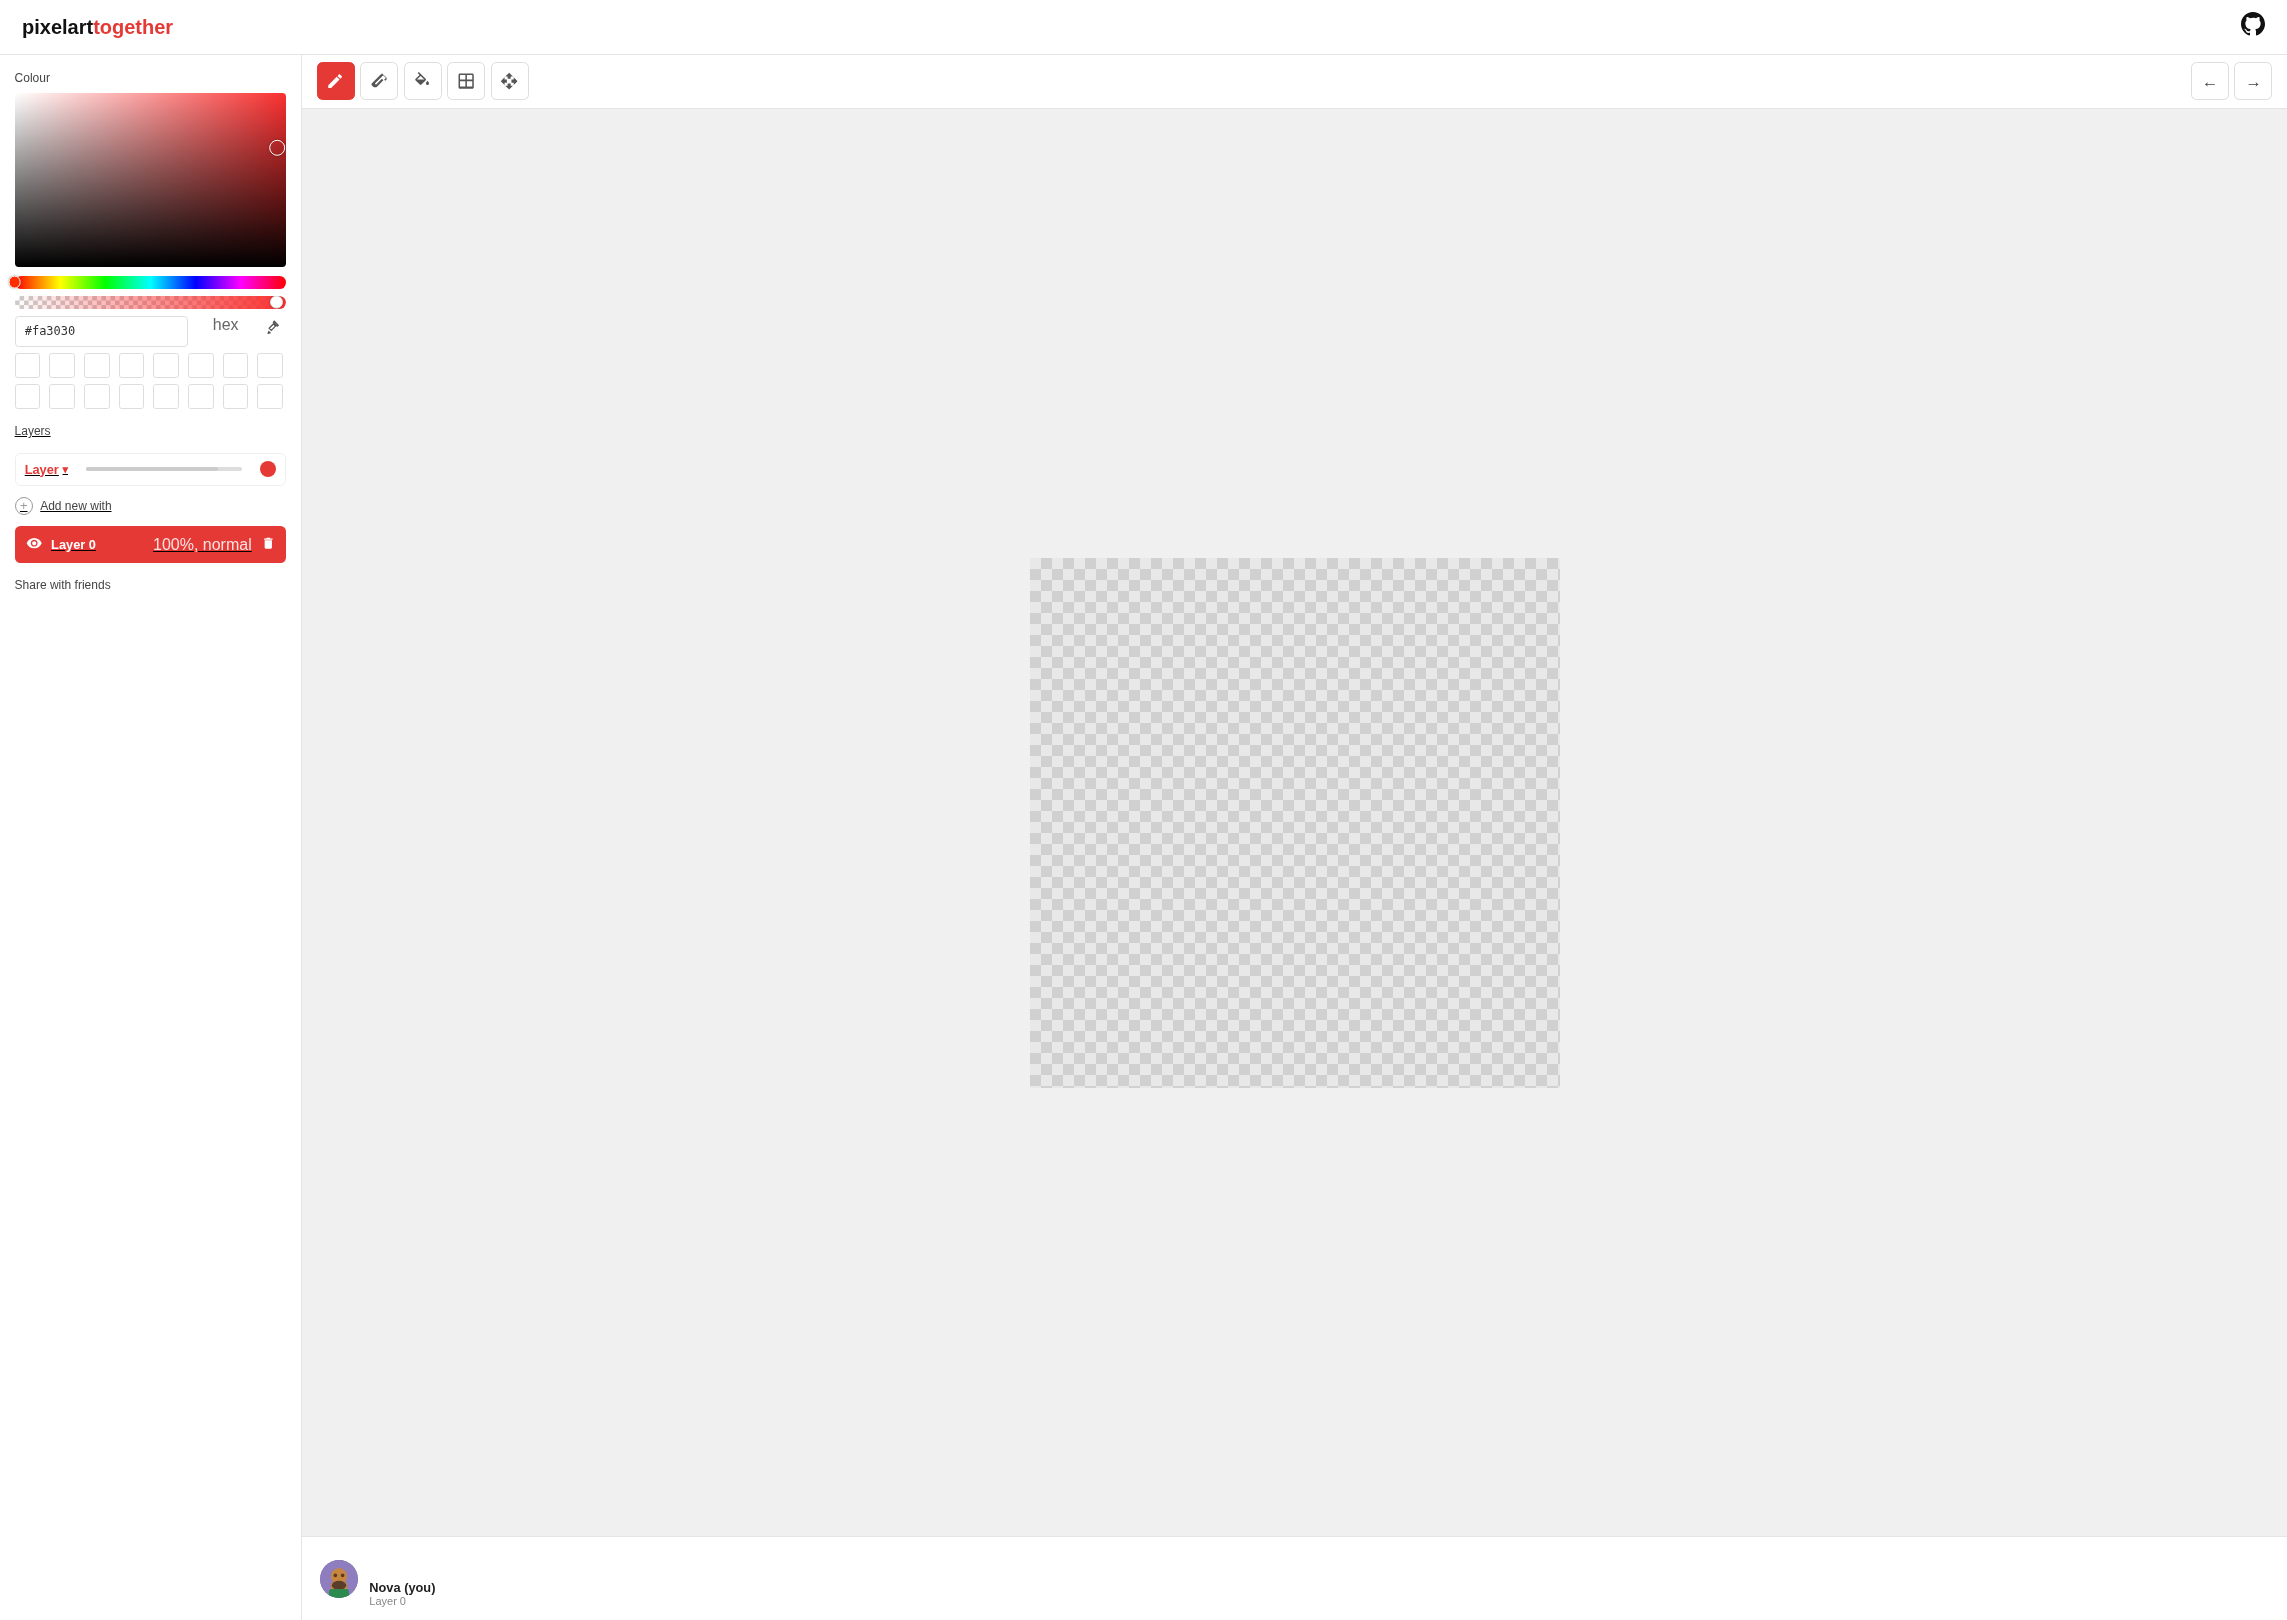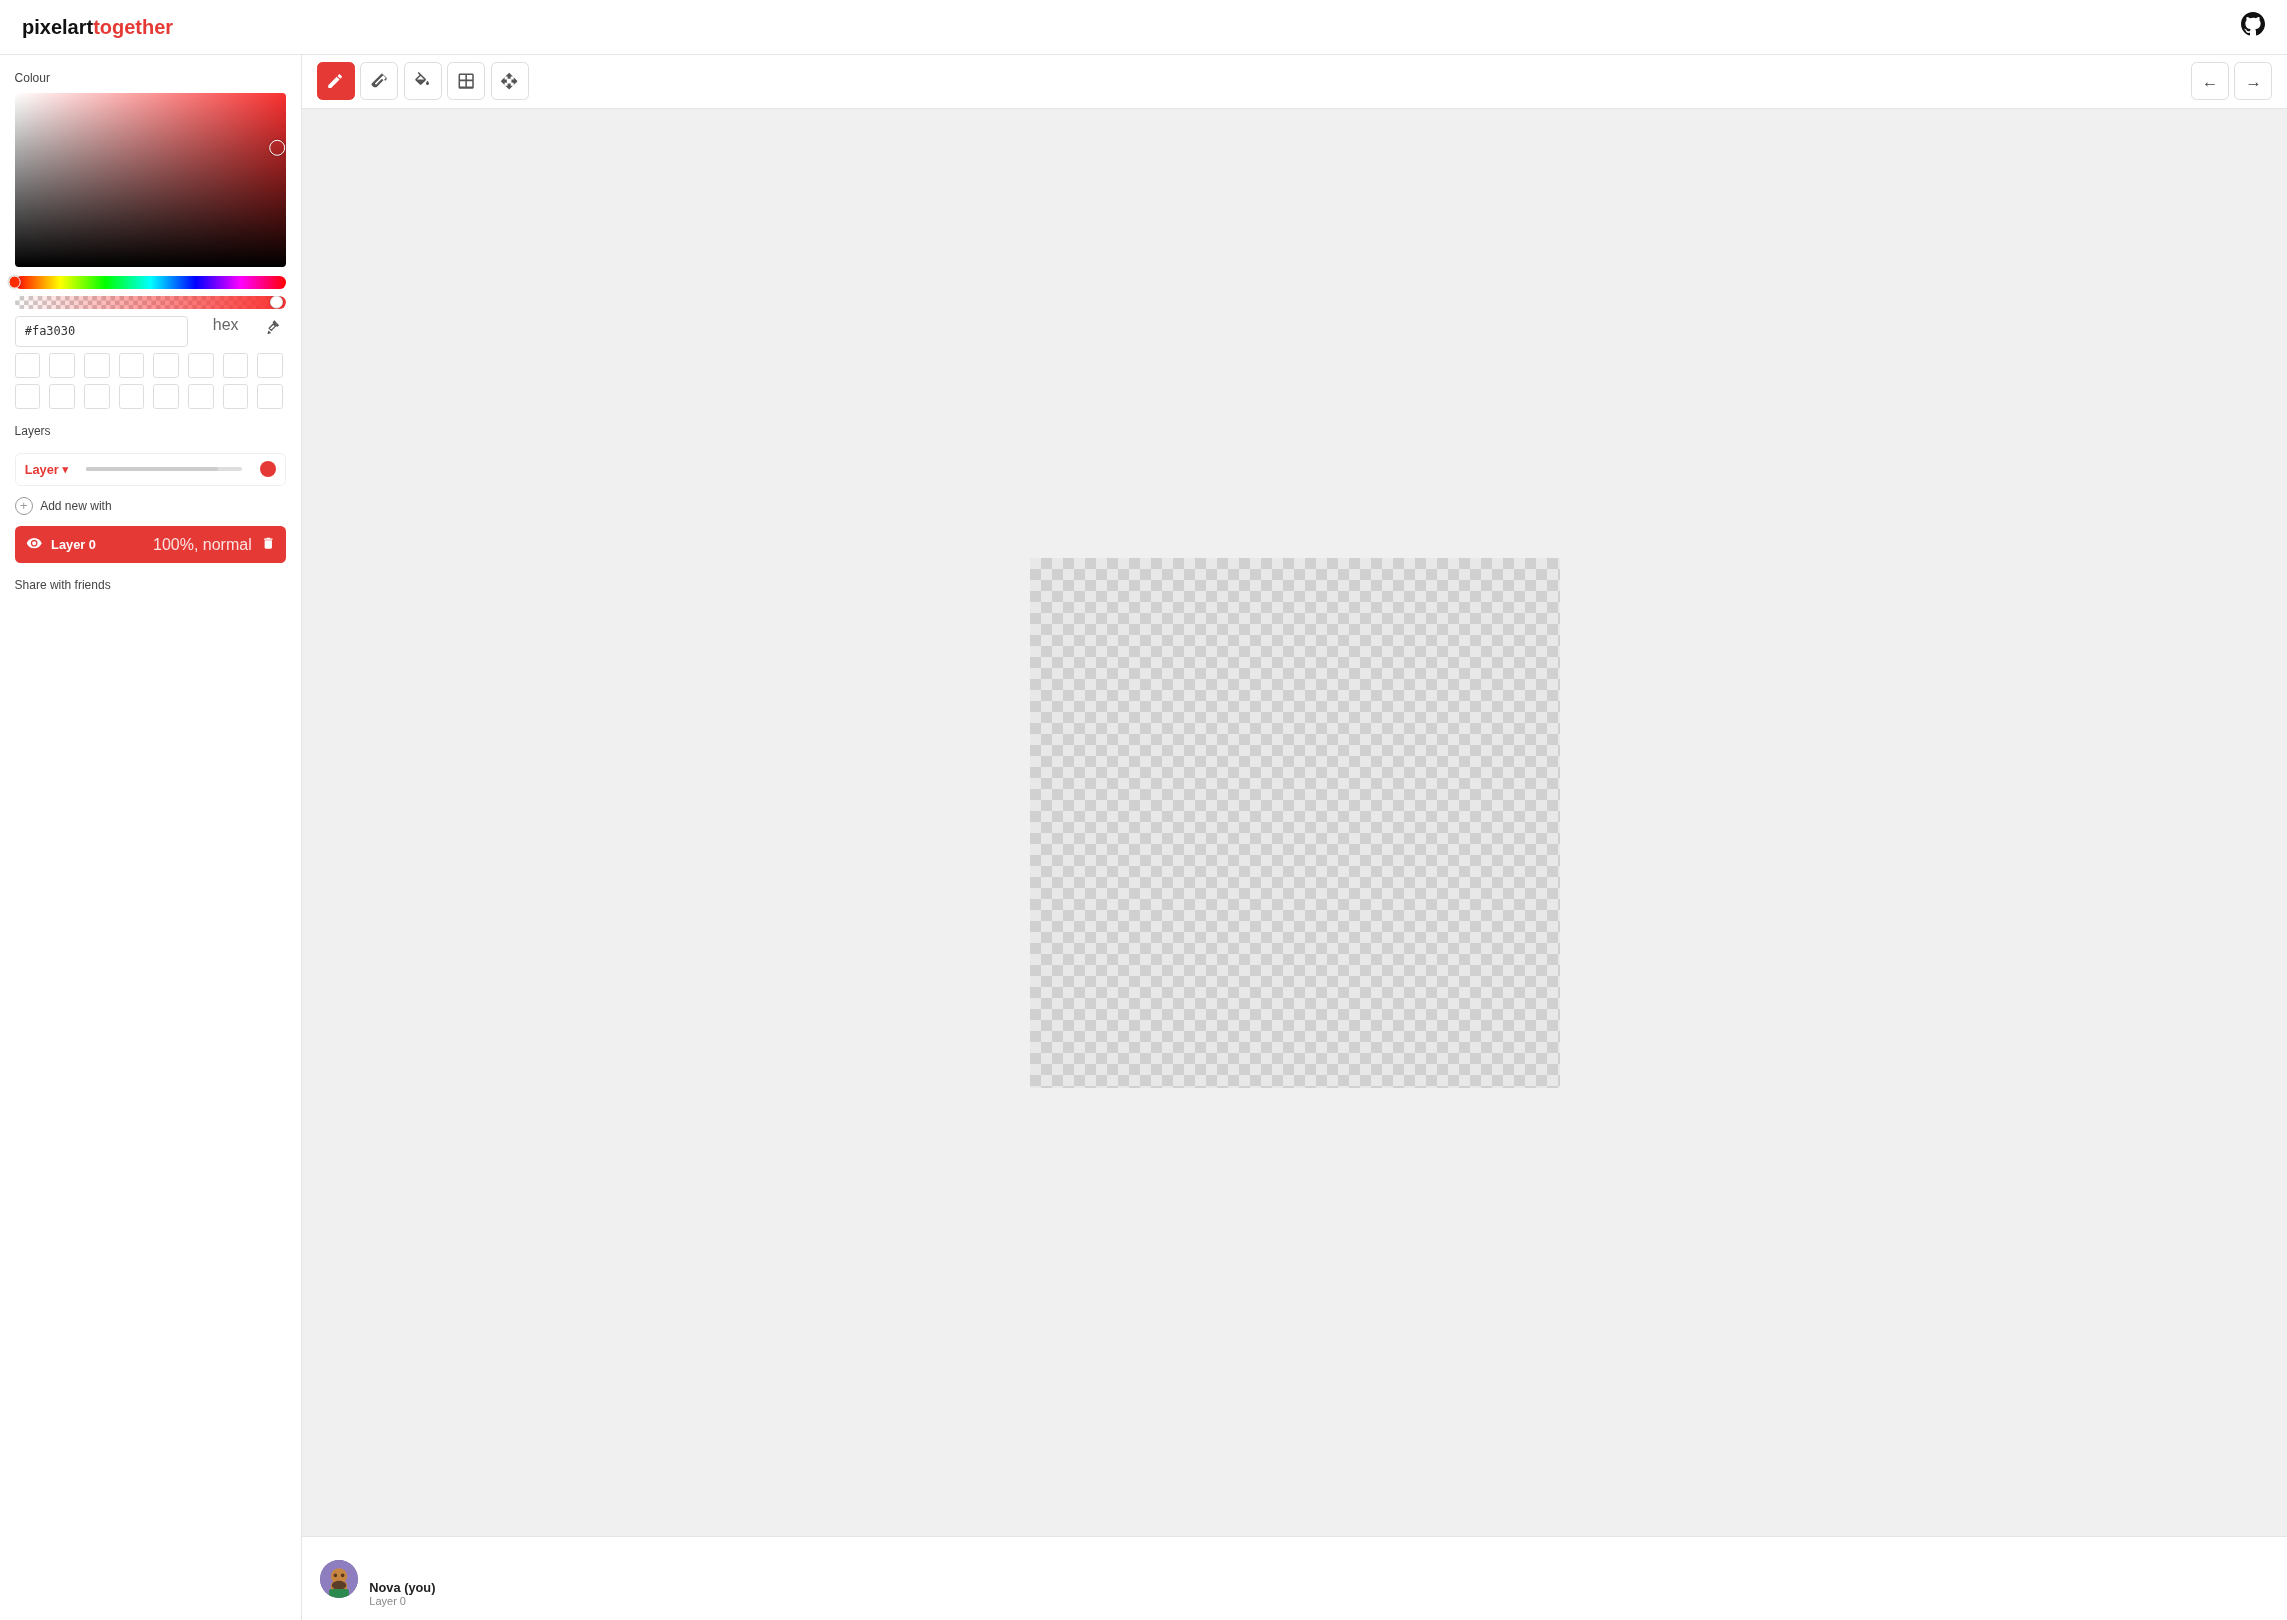--- a/index.html
+++ b/index.html
@@ -67,21 +67,21 @@
     #eyedropper-btn { background: none; border: none; cursor: pointer; font-size: 14.6px; color: #555; padding: 3.7px; }
     #color-swatch { width: 40px; height: 33px; border-radius: 3.7px; background: #fa3030; border: 0.9px solid rgba(0,0,0,0.1); }
 
     
     #palette-grid { display: grid; grid-template-columns: repeat(8, 1fr); gap: 5.5px; margin-top: 3.7px; }
     .palette-cell {
       width: 25.6px; height: 25.6px; border-radius: 2.7px; border: 0.9px solid #ddd; background: #fff; cursor: pointer;
     }
 
     
-    #layers-section { display: flex; flex-direction: column; gap: 7.3px; }
+    #layers-section { display: flex; flex-direction: column; gap: 7.3px; text-decoration: underline; }
     #blend-mode-row {
       display: flex; align-items: center; justify-content: space-between;
       padding: 7.3px 9.1px; border: 0.9px solid #eee; border-radius: 5.5px;
     }
     #blend-mode-btn { display: flex; align-items: center; gap: 3.7px; background: none; border: none; cursor: pointer; color: #e53935; font-size: 12.8px; font-weight: 600; }
     #blend-chevron { font-size: 11px; color: #e53935; }
     #opacity-slider { flex: 1; margin: 0 11px; height: 3.7px; background: #ddd; border-radius: 1.8px; }
     #opacity-thumb-dot { width: 16.4px; height: 16.4px; border-radius: 50%; background: #e53935; flex-shrink: 0; }
 
     #add-layer-btn { display: flex; align-items: center; gap: 7.3px; background: none; border: none; cursor: pointer; color: #444; font-size: 12px; padding: 3.7px 0; }

